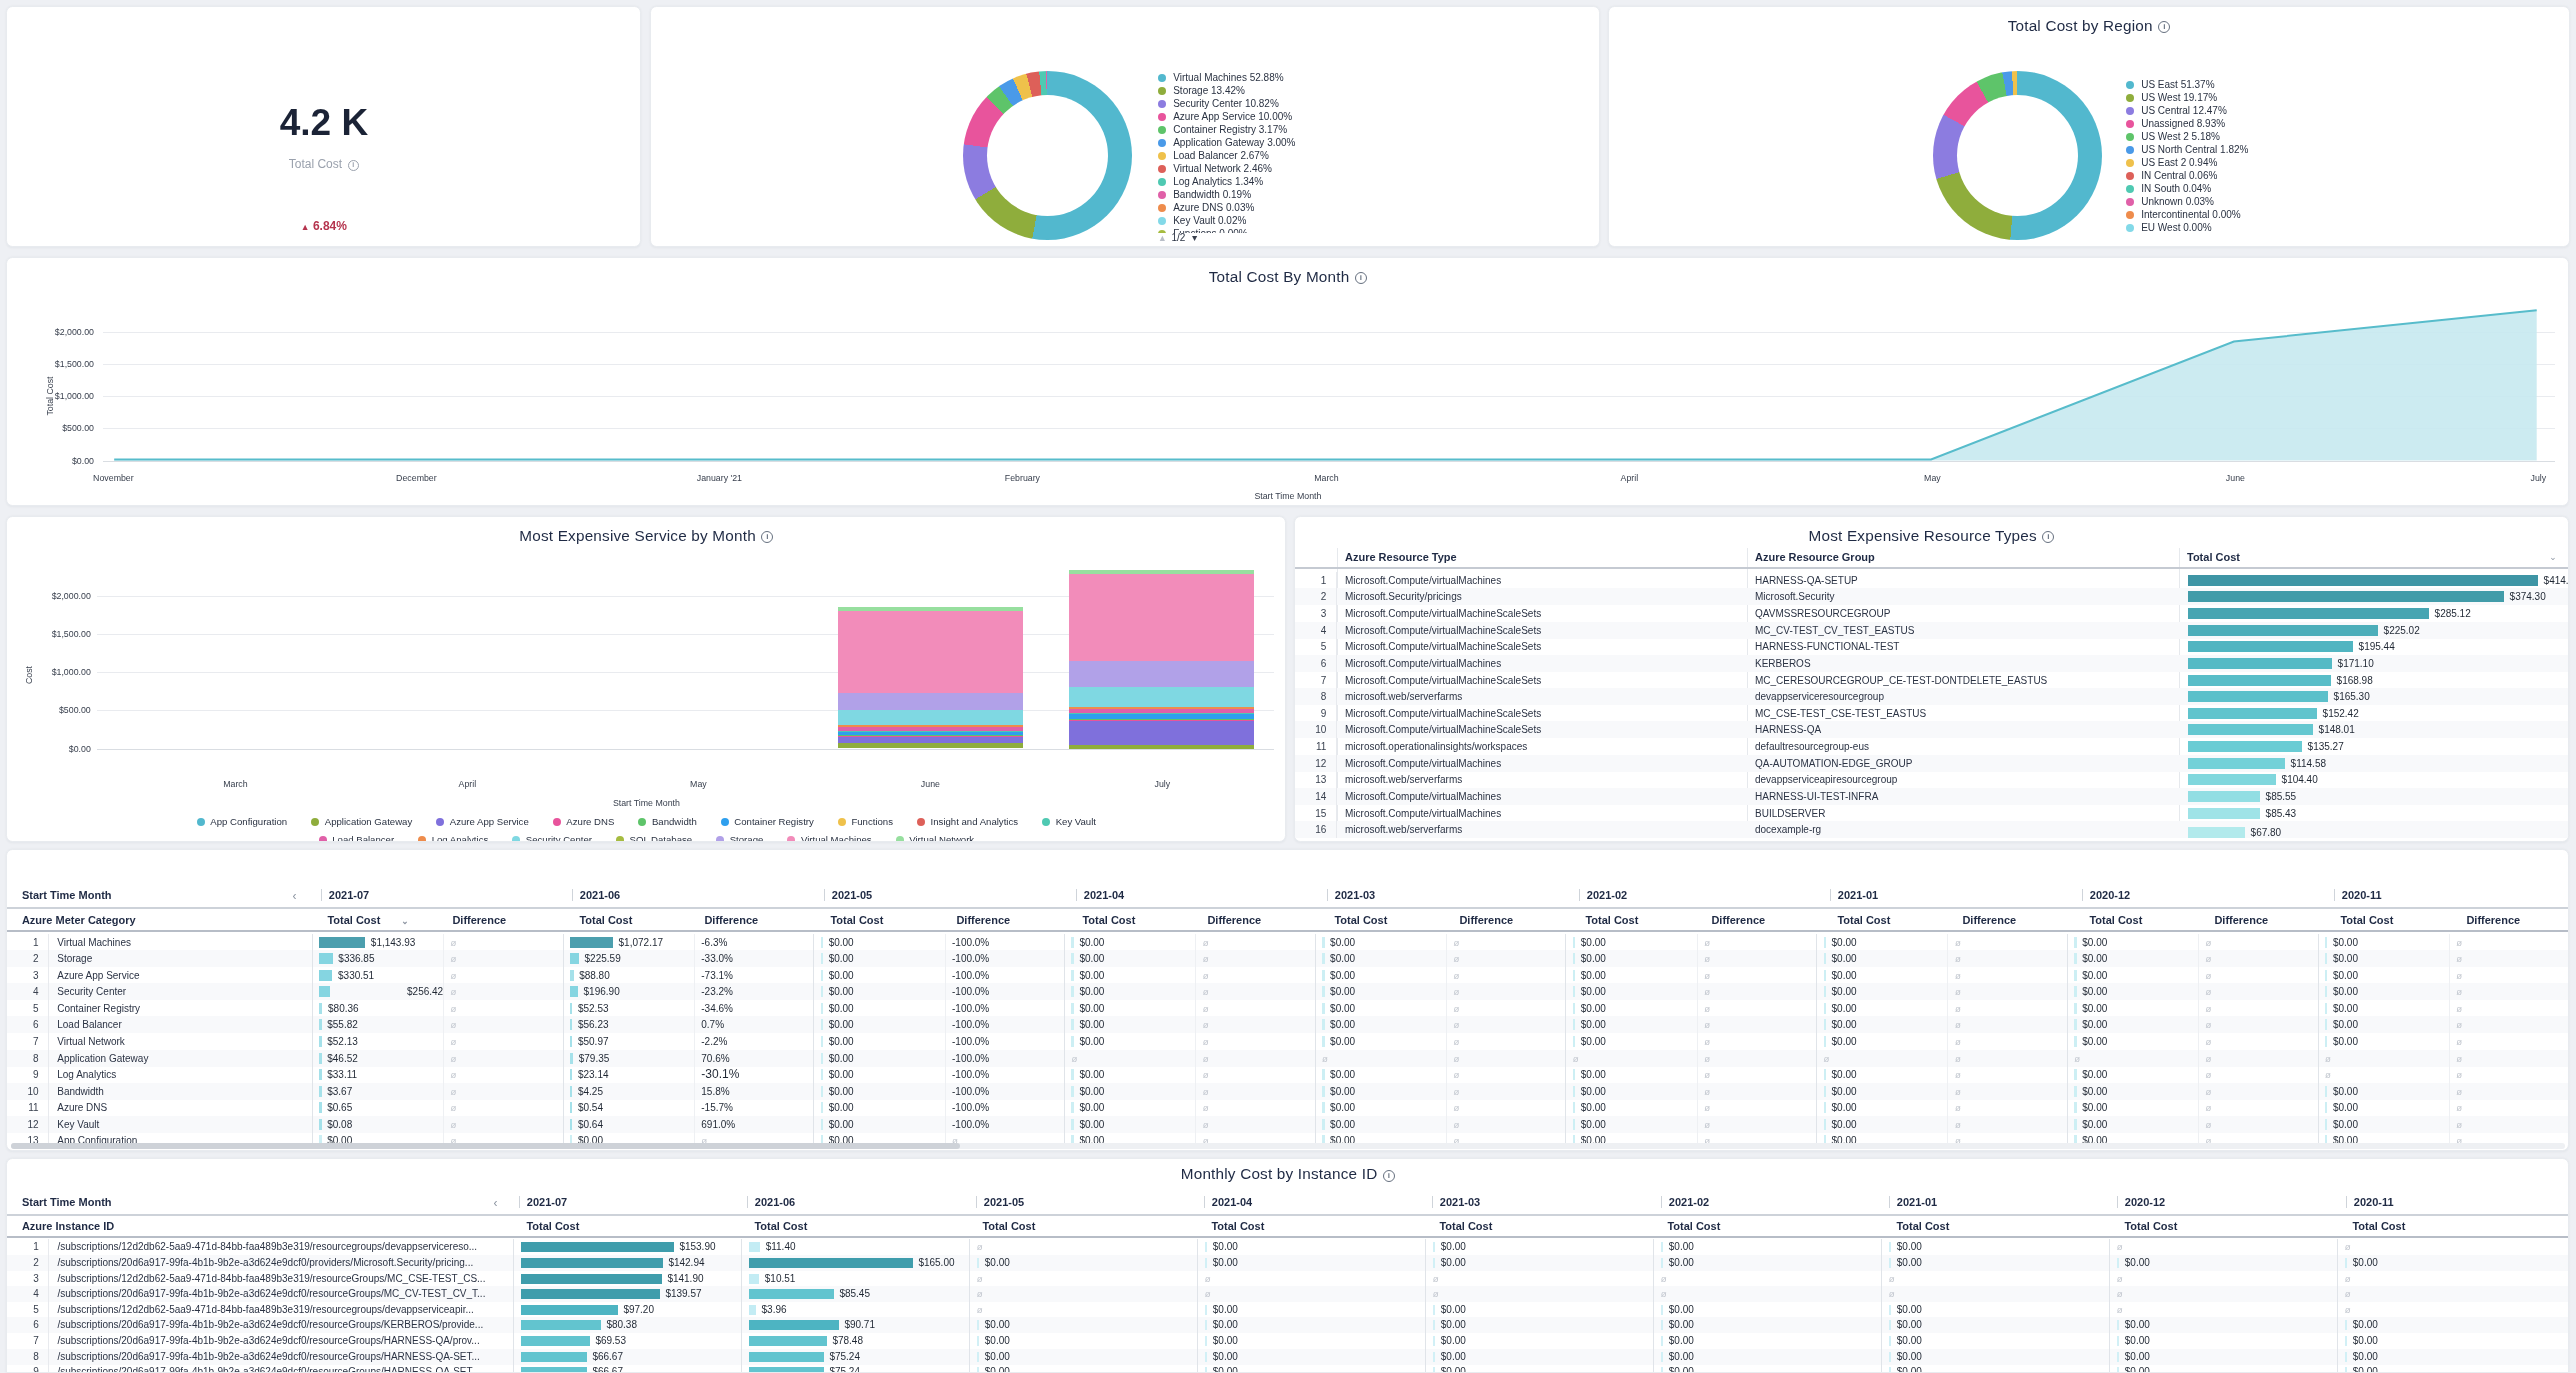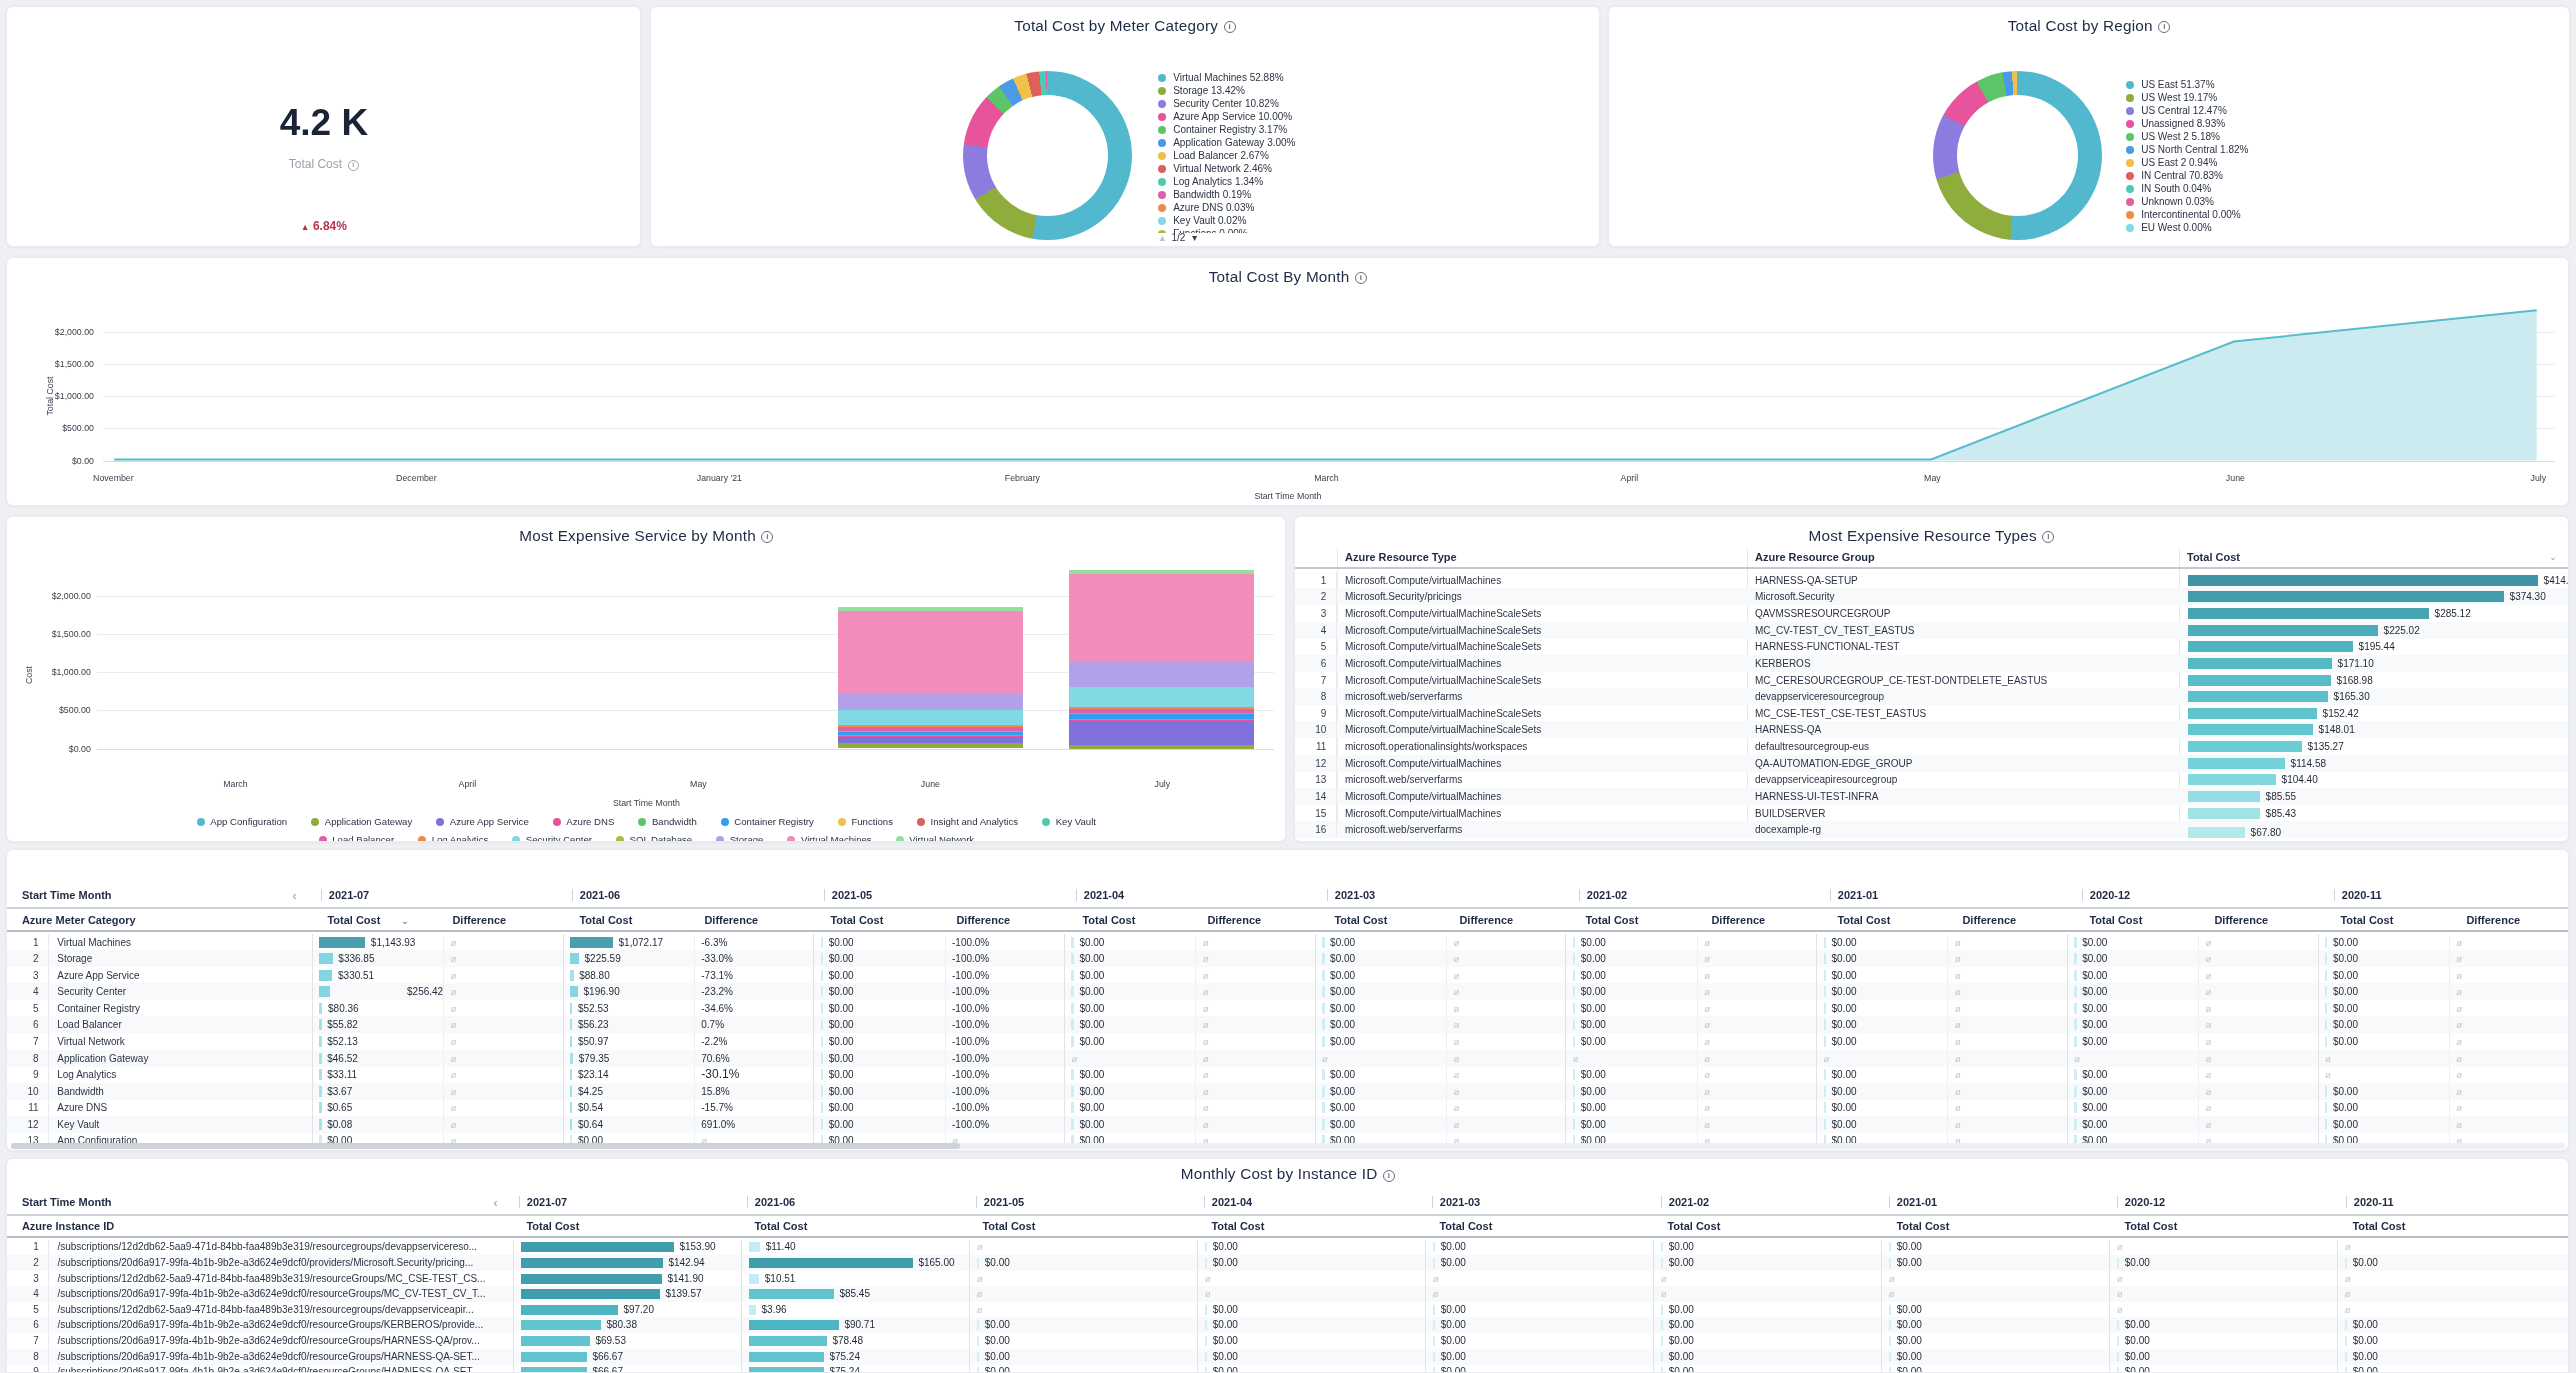--- a/index.html
+++ b/index.html
@@ -62,21 +62,20 @@
 
 <div class="page">
 
   <section class="panel" style="left:6.4px;top:6.4px;width:635px;height:241px;">
     <div class="kpi-num">4.2 K</div>
     <div class="kpi-label"><span>Total Cost</span><span class="info">i</span></div>
     <div class="kpi-delta"><span style="font-size:8.8px;">▲</span> <span>6.84%</span></div>
   </section>
 
   <section class="panel" style="left:650px;top:6.4px;width:950px;height:241px;">
-    <div class="ptitle"><span>Total Cost by Meter Category</span><span class="info">i</span></div>
     <div class="donut" id="meter-donut" style="left: 312px; top: 64px; background: conic-gradient(rgb(82, 184, 206) 0%, rgb(82, 184, 206) 52.88%, rgb(143, 173, 60) 52.88%, rgb(143, 173, 60) 66.3%, rgb(140, 124, 224) 66.3%, rgb(140, 124, 224) 77.12%, rgb(232, 84, 156) 77.12%, rgb(232, 84, 156) 87.12%, rgb(94, 196, 106) 87.12%, rgb(94, 196, 106) 90.29%, rgb(74, 154, 232) 90.29%, rgb(74, 154, 232) 93.29%, rgb(239, 193, 75) 93.29%, rgb(239, 193, 75) 95.96%, rgb(221, 96, 89) 95.96%, rgb(221, 96, 89) 98.42%, rgb(79, 201, 178) 98.42%, rgb(79, 201, 178) 99.76%, rgb(224, 96, 168) 99.76%, rgb(224, 96, 168) 99.95%, rgb(238, 140, 76) 99.95%, rgb(238, 140, 76) 99.98%, rgb(131, 217, 232) 99.98%, rgb(131, 217, 232) 100%, rgb(166, 188, 64) 100%, rgb(166, 188, 64) 100%);"></div>
     <ul class="dlegend" id="meter-legend" style="left:507px;top:64px;height:162px;overflow:hidden;">
         <li>
           <span class="dot" style="background: rgb(82, 184, 206);"></span>
           <span>Virtual Machines 52.88%</span>
         </li>
         <li>
           <span class="dot" style="background: rgb(143, 173, 60);"></span>
           <span>Storage 13.42%</span>
         </li>
@@ -159,21 +158,21 @@
         <li>
           <span class="dot" style="background: rgb(74, 154, 232);"></span>
           <span>US North Central 1.82%</span>
         </li>
         <li>
           <span class="dot" style="background: rgb(239, 193, 75);"></span>
           <span>US East 2 0.94%</span>
         </li>
         <li>
           <span class="dot" style="background: rgb(221, 96, 89);"></span>
-          <span>IN Central 70.83%</span>
+          <span>IN Central 0.06%</span>
         </li>
         <li>
           <span class="dot" style="background: rgb(79, 201, 178);"></span>
           <span>IN South 0.04%</span>
         </li>
         <li>
           <span class="dot" style="background: rgb(224, 96, 168);"></span>
           <span>Unknown 0.03%</span>
         </li>
         <li>

